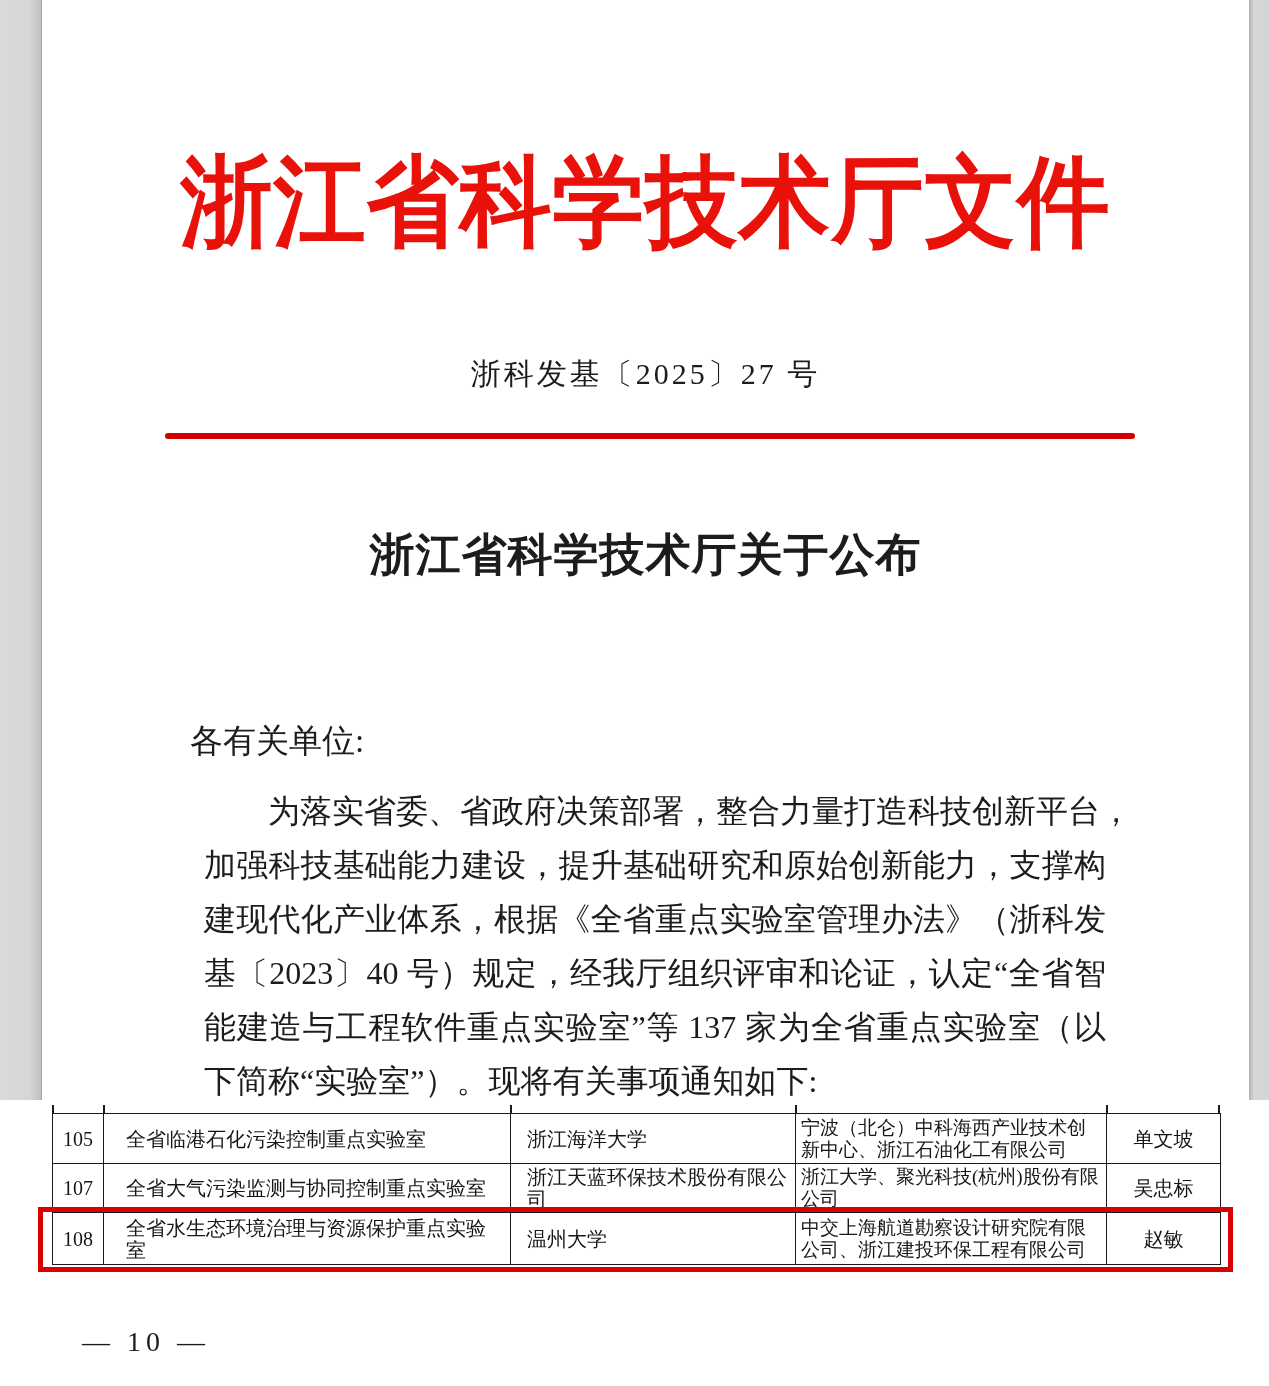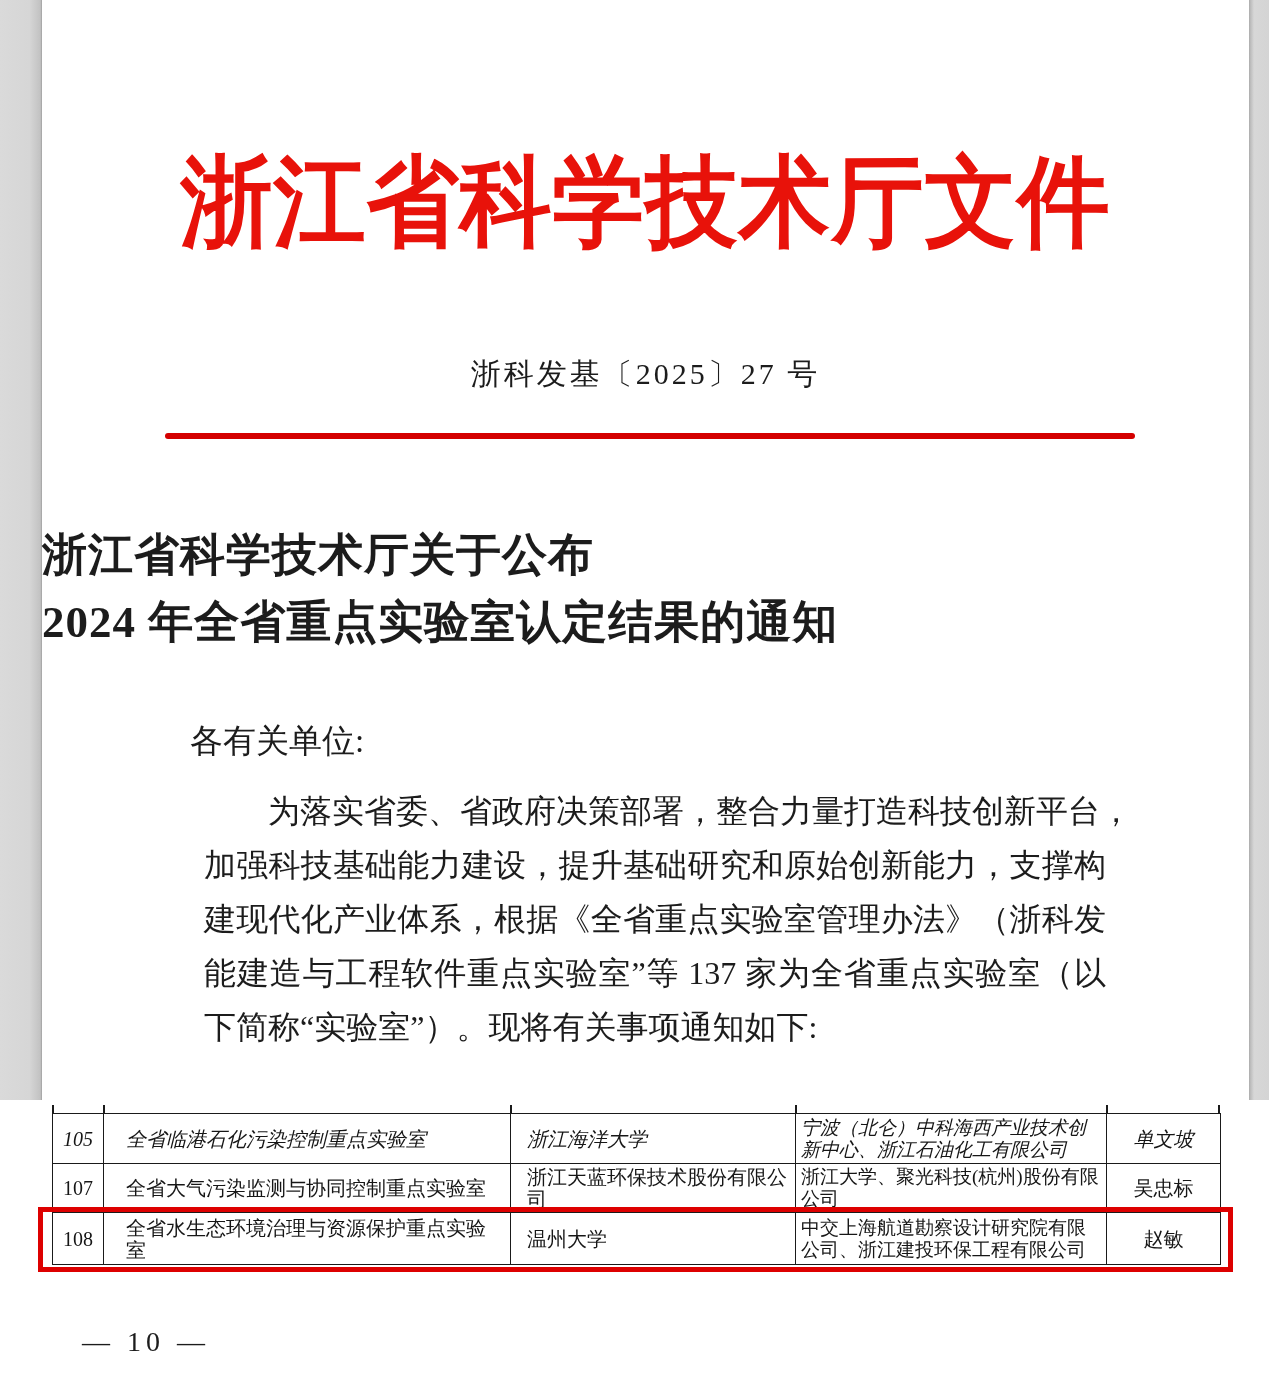--- a/index.html
+++ b/index.html
@@ -39,21 +39,21 @@
   .doc-number{
     position:absolute;left:42px;top:352px;width:1207px;
     text-align:center;font-size:30px;line-height:44px;letter-spacing:3px;
   }
   .red-rule{
     position:absolute;left:165px;top:433px;width:970px;height:6px;
     background:var(--rule-red);border-radius:3px;
   }
   .notice-title{
     position:absolute;left:42px;top:522px;width:1207px;
-    text-align:left;font-weight:700;font-size:45px;line-height:67px;
+    text-align:center;font-weight:700;font-size:45px;line-height:67px;
     letter-spacing:1px;
   }
   .salutation{
     position:absolute;left:190px;top:720px;
     font-size:33px;line-height:42px;
   }
   .body-paragraph{
     position:absolute;left:204px;top:784px;width:902px;
     font-size:32px;line-height:54px;
   }
@@ -81,21 +81,21 @@
   }
   .results-table td{
     border:1.6px solid var(--border-ink);
     padding:2px 8px;vertical-align:middle;
   }
   .results-table .c-no{width:51px;text-align:center;font-size:20px;padding:2px 2px;}
   .results-table .c-lab{width:407px;padding-left:22px;font-size:20px;}
   .results-table .c-host{width:285px;padding-left:16px;font-size:20px;}
   .results-table .c-partner{width:311px;padding:2px 5px;}
   .results-table .c-dir{width:114px;text-align:center;font-size:20px;}
-  .row-105{height:50px;font-style:italic;}
+  .row-105{height:50px;}
   .row-106{height:50px;}
   .row-107{height:46px;padding-left:16px;}
   .row-108{height:52px;}
   .highlight-box{
     position:absolute;left:38px;top:107px;width:1195px;height:65px;
     border:5px solid var(--highlight-box-red);
     pointer-events:none;
   }
   .page-number{
     position:absolute;left:82px;top:226px;
@@ -109,29 +109,29 @@
 <div class="margin-right"></div>
 
 <div class="agency-header">浙江省科学技术厅文件</div>
 
 <div class="doc-number">浙科发基〔2025〕27 号</div>
 
 <div class="red-rule"></div>
 
 <div class="notice-title">
   <div>浙江省科学技术厅关于公布</div>
-  <div>2024 年全省重点实验室认定结果的通知</div>
 </div>
 
 <div class="salutation">各有关单位:</div>
 
 <div class="body-paragraph">
   <div class="body-line indent">为落实省委、省政府决策部署，整合力量打造科技创新平台，</div>
   <div class="body-line">加强科技基础能力建设，提升基础研究和原始创新能力，支撑构</div>
   <div class="body-line">建现代化产业体系，根据《全省重点实验室管理办法》（浙科发</div>
+  <div class="body-line">基〔2023〕40 号）规定，经我厅组织评审和论证，认定“全省智</div>
   <div class="body-line">能建造与工程软件重点实验室”等 137 家为全省重点实验室（以</div>
   <div class="body-line last">下简称“实验室”）。现将有关事项通知如下:</div>
 </div>
 
 <div class="table-section">
 
   <div class="stub-row">
     <i style="left:0"></i>
       <i style="left:51px"></i>
       <i style="left:458px"></i>

